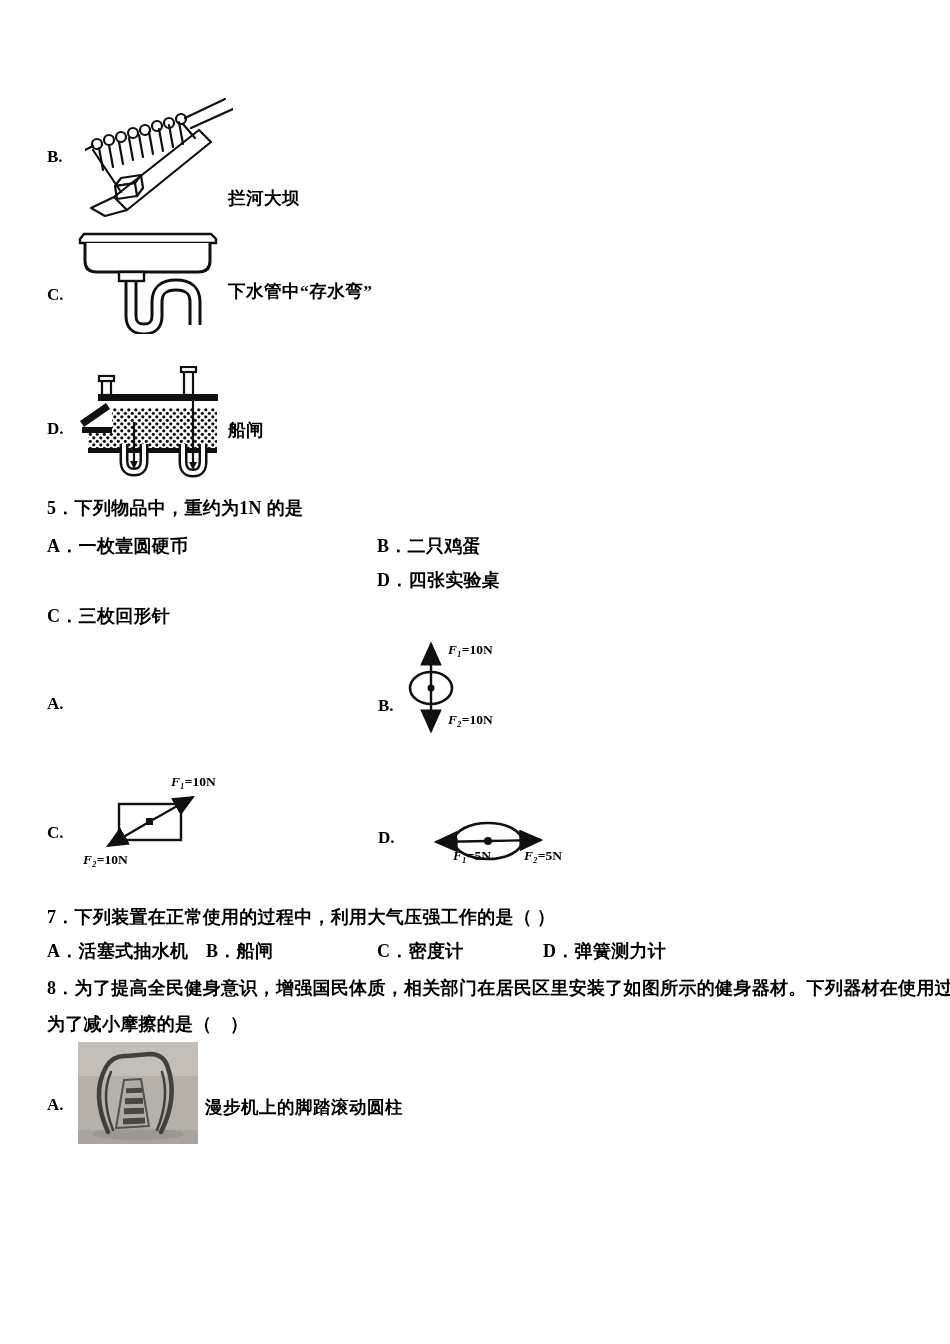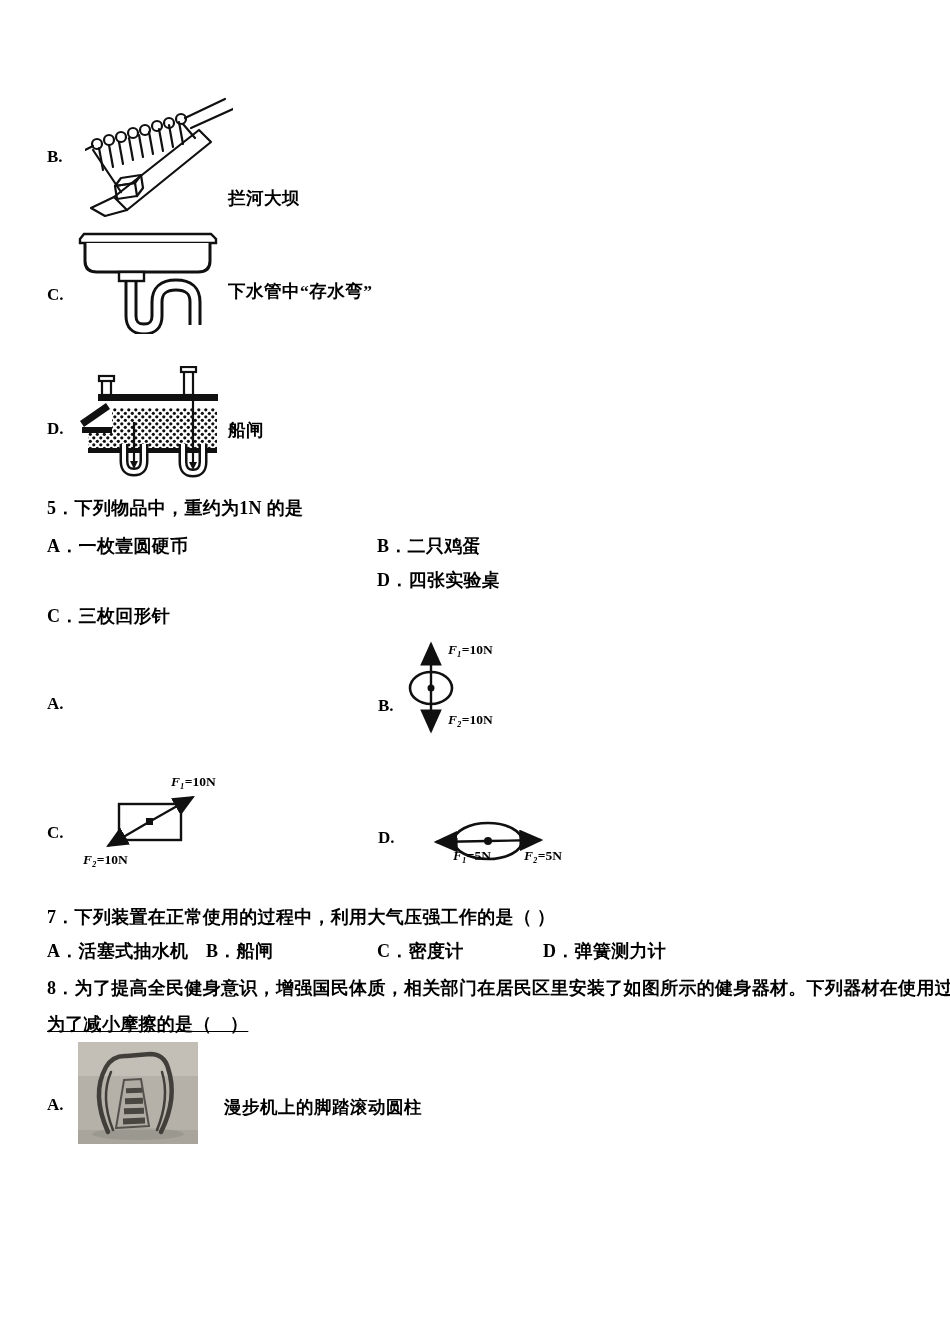--- a/index.html
+++ b/index.html
@@ -174,36 +174,36 @@
     <span class="flabel" style="left:124px; top:50px;"><i>F₂</i><span>=5N</span></span>
   </div>
 
   <div class="abs t" style="left:47px; top:905px;">7．下列装置在正常使用的过程中，利用大气压强工作的是（      ）</div>
   <div class="abs t" style="left:47px;  top:939px;">A．活塞式抽水机</div>
   <div class="abs t" style="left:206px; top:939px;">B．船闸</div>
   <div class="abs t" style="left:377px; top:939px;">C．密度计</div>
   <div class="abs t" style="left:543px; top:939px;">D．弹簧测力计</div>
 
   <div class="abs t" style="left:47px; top:976px;">8．为了提高全民健身意识，增强国民体质，相关部门在居民区里安装了如图所示的健身器材。下列器材在使用过程中</div>
-  <div class="abs t" style="left:47px; top:1012px;text-decoration:underline;">为了减小摩擦的是（　）</div>
+  <div class="abs t" style="left:47px; top:1012px;">为了减小摩擦的是（　）</div>
 
   <span class="abs letter" style="left:47px; top:1095px;">A.</span>
   <svg class="abs" style="left:78px; top:1042px;" width="120" height="102" viewBox="0 0 120 102">
     <rect x="0" y="0" width="120" height="102" fill="#b5b1a9"></rect>
     <rect x="0" y="0" width="120" height="34" fill="#c3bfb7"></rect>
     <rect x="0" y="88" width="120" height="14" fill="#a9a59d"></rect>
     <ellipse cx="60" cy="92" rx="46" ry="6" fill="#000000" opacity="0.08"></ellipse>
     <g fill="none" stroke="#423f3a" stroke-width="4.5" stroke-linecap="round">
       <path d="M30,90 Q13,52 28,25 Q35,13 49,14 L72,12 Q86,12 90,26 Q100,56 83,90"></path>
       <path d="M35,88 Q22,55 33,30" stroke-width="2.5"></path>
       <path d="M79,88 Q92,56 84,30" stroke-width="2.5"></path>
     </g>
     <g>
       <polygon points="38,86 71,84 63,37 46,38" fill="#b0aca4" stroke="#55524d" stroke-width="2"></polygon>
       <rect x="48" y="46" width="16" height="5" fill="#4a4742" transform="rotate(-2 56 48)"></rect>
       <rect x="47" y="56" width="18" height="6" fill="#4a4742" transform="rotate(-2 56 59)"></rect>
       <rect x="46" y="66" width="20" height="6" fill="#4a4742" transform="rotate(-2 56 69)"></rect>
       <rect x="45" y="76" width="22" height="6" fill="#4a4742" transform="rotate(-2 56 79)"></rect>
     </g>
   </svg>
-  <span class="abs cap" style="left:212px; top:1095px;padding-left:12px;">漫步机上的脚踏滚动圆柱</span>
+  <span class="abs cap" style="left:193px; top:1095px;padding-left:12px;">漫步机上的脚踏滚动圆柱</span>
 
 </div>
 
 </body></html>

